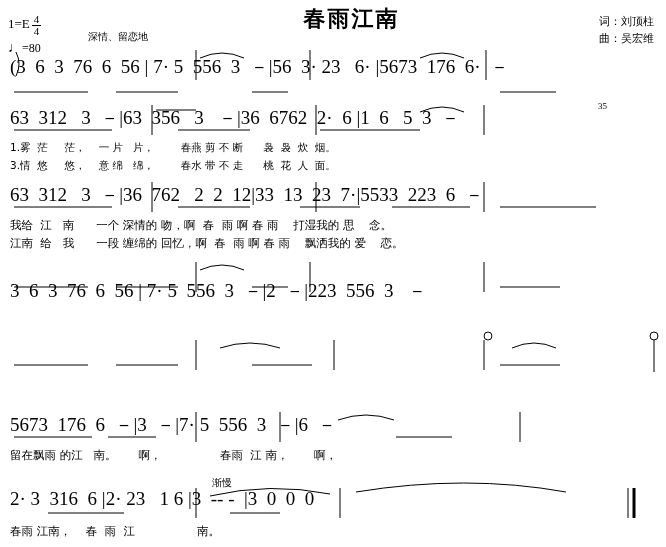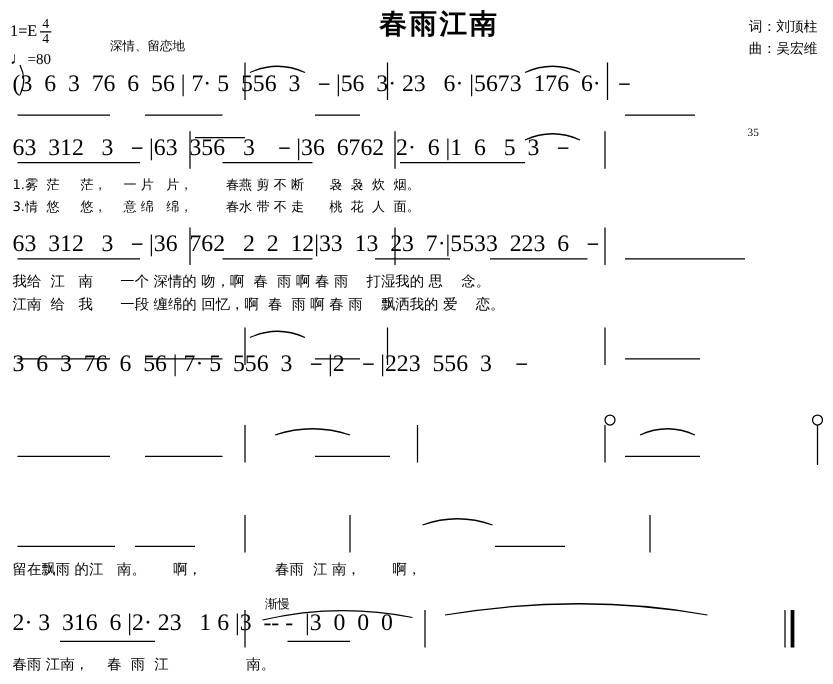--- a/index.html
+++ b/index.html
@@ -101,20 +101,21 @@
     <div class="lyric" style="top:54px;">江南  给   我      一段 缠绵的 回忆，啊  春  雨 啊 春 雨    飘洒我的 爱    恋。</div>
     <div class="lyric" style="top:36px;">我给  江   南      一个 深情的 吻，啊  春  雨 啊 春 雨    打湿我的 思    念。</div>
   </div>
 
   <div class="row" style="top:262px;height:52px;">
     <div class="notes" style="top:0px;margin-top:16px;">3  6  3  76  6  56 | 7· 5  556  3  －|2  －|223  556  3   －</div>
   </div>
 
 
   <div class="row" style="top:412px;height:52px;">
+    <div class="notes" style="top:0px;">5673  176  6  －|3  －|7· 5  556  3  －|6  －</div>
     <div class="lyric" style="top:36px;">留在飘雨 的江   南。      啊，                春雨  江 南，       啊，</div>
   </div>
 
   <div class="row" style="top:488px;height:52px;">
     <div class="jian" style="position:absolute;left:212px;top:-12px;">渐慢</div>
     <div class="notes" style="top:0px;">2· 3  316  6 |2· 23   1 6 |3  -- -  |3  0  0  0</div>
     <div class="lyric" style="top:36px;">春雨 江南，    春  雨  江                 南。</div>
   </div>
 
   <svg class="overlay" viewBox="0 0 666 547">

